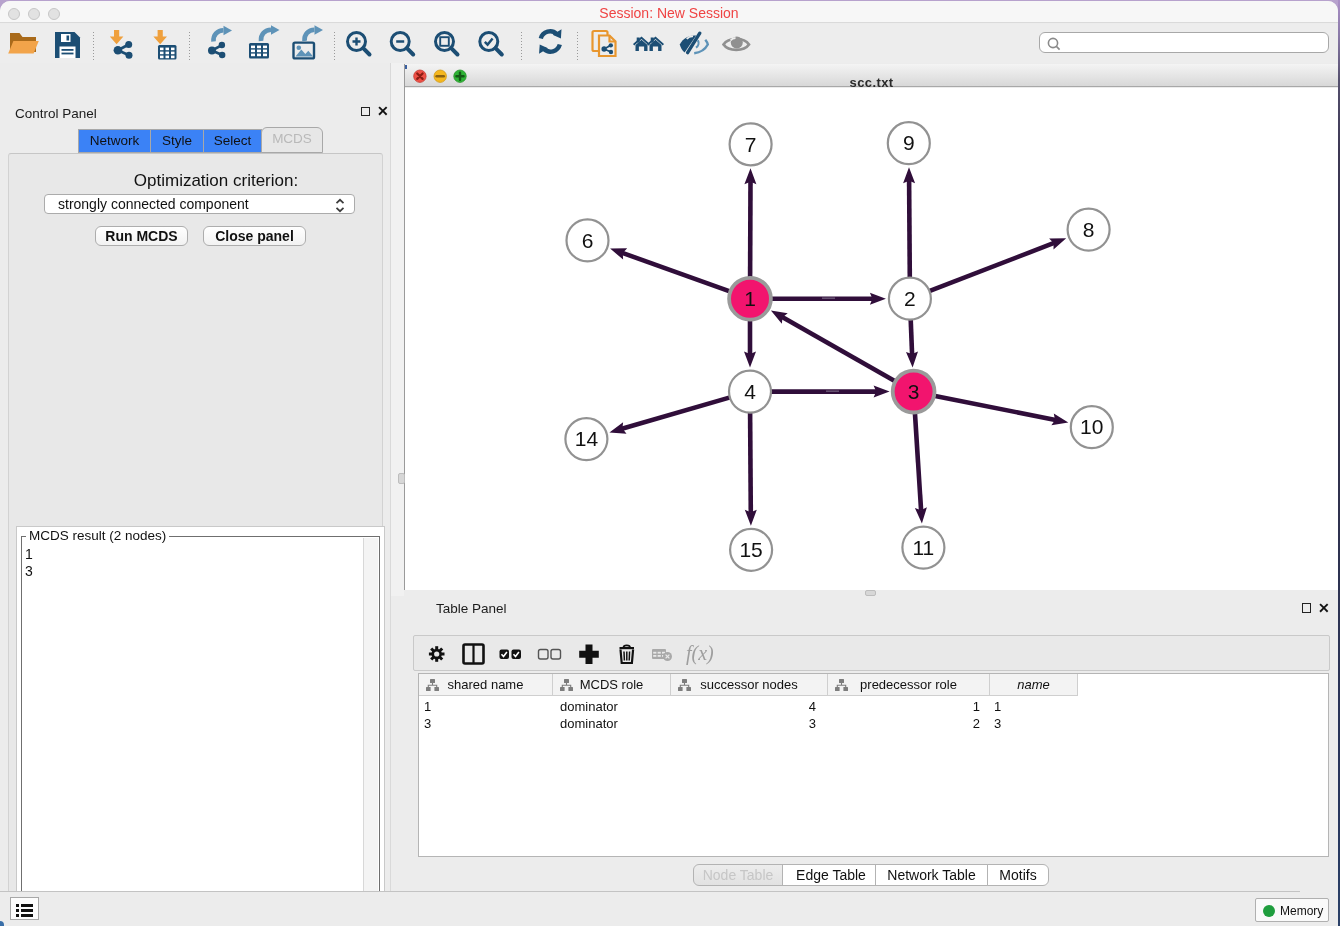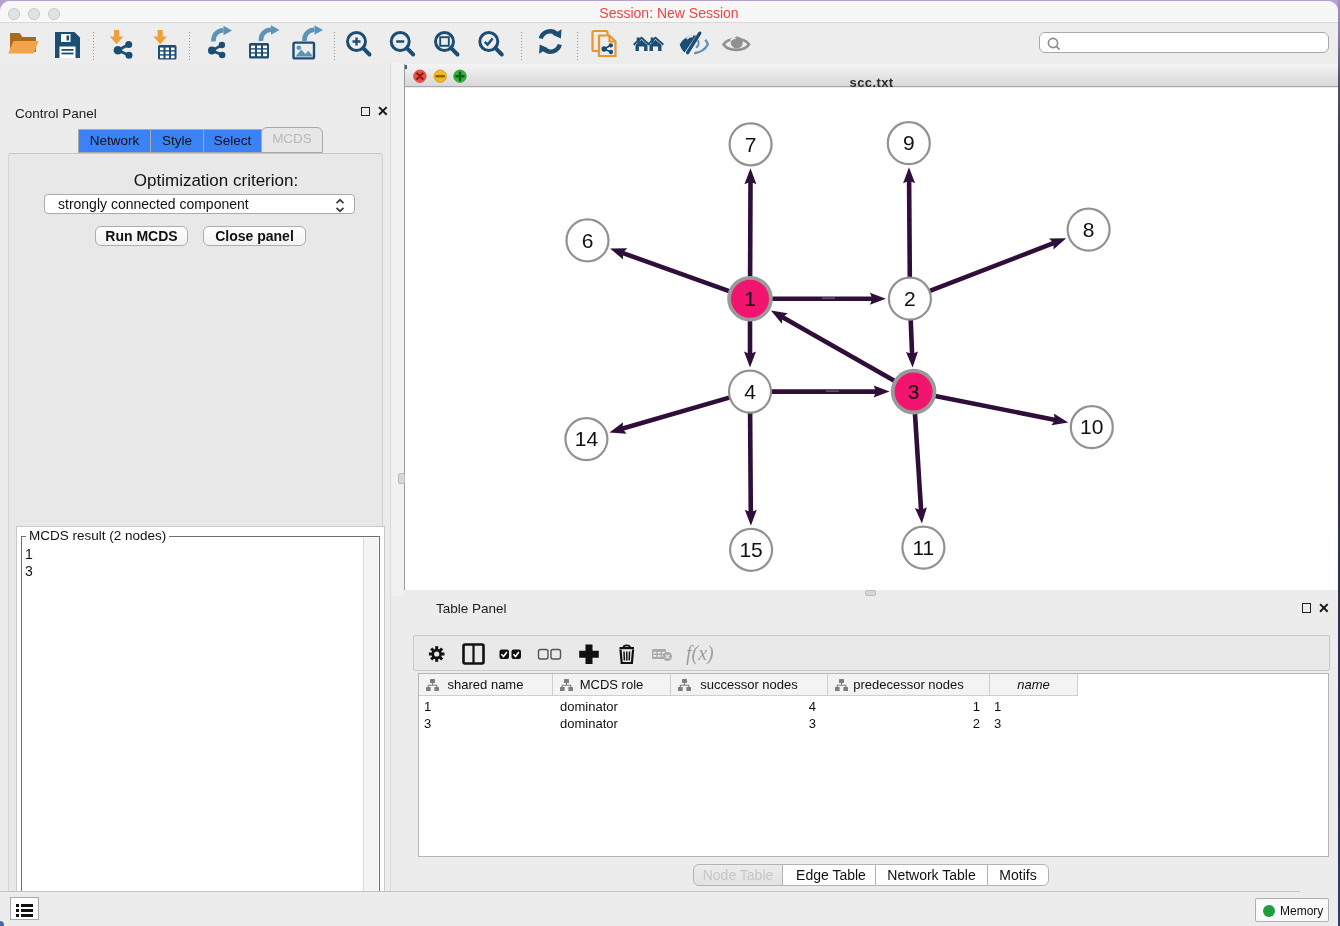--- a/index.html
+++ b/index.html
@@ -359,21 +359,21 @@
           </svg>
           <div class="th" style="left:252px;width:157px;">successor nodes</div>
           <svg class="treeicon" style="left:259px;" width="13" height="12" viewBox="0 0 13 12">
             <g fill="#7d7d7d">
               <rect x="4" y="0" width="5" height="4" rx="0.5"></rect>
               <rect x="0" y="8" width="4.6" height="4" rx="0.5"></rect>
               <rect x="8.4" y="8" width="4.6" height="4" rx="0.5"></rect>
               <path d="M6.5,4 v2.2 M2.3,8 v-1.8 h8.4 v1.8" fill="none" stroke="#7d7d7d" stroke-width="1.1"></path>
             </g>
           </svg>
-          <div class="th" style="left:409px;width:162px;">predecessor nodes</div>
+          <div class="th" style="left:409px;width:162px;">predecessor role</div>
           <svg class="treeicon" style="left:416px;" width="13" height="12" viewBox="0 0 13 12">
             <g fill="#7d7d7d">
               <rect x="4" y="0" width="5" height="4" rx="0.5"></rect>
               <rect x="0" y="8" width="4.6" height="4" rx="0.5"></rect>
               <rect x="8.4" y="8" width="4.6" height="4" rx="0.5"></rect>
               <path d="M6.5,4 v2.2 M2.3,8 v-1.8 h8.4 v1.8" fill="none" stroke="#7d7d7d" stroke-width="1.1"></path>
             </g>
           </svg>
           <div class="th" style="left:571px;width:88px;font-style:italic;">name</div>
         </div>

